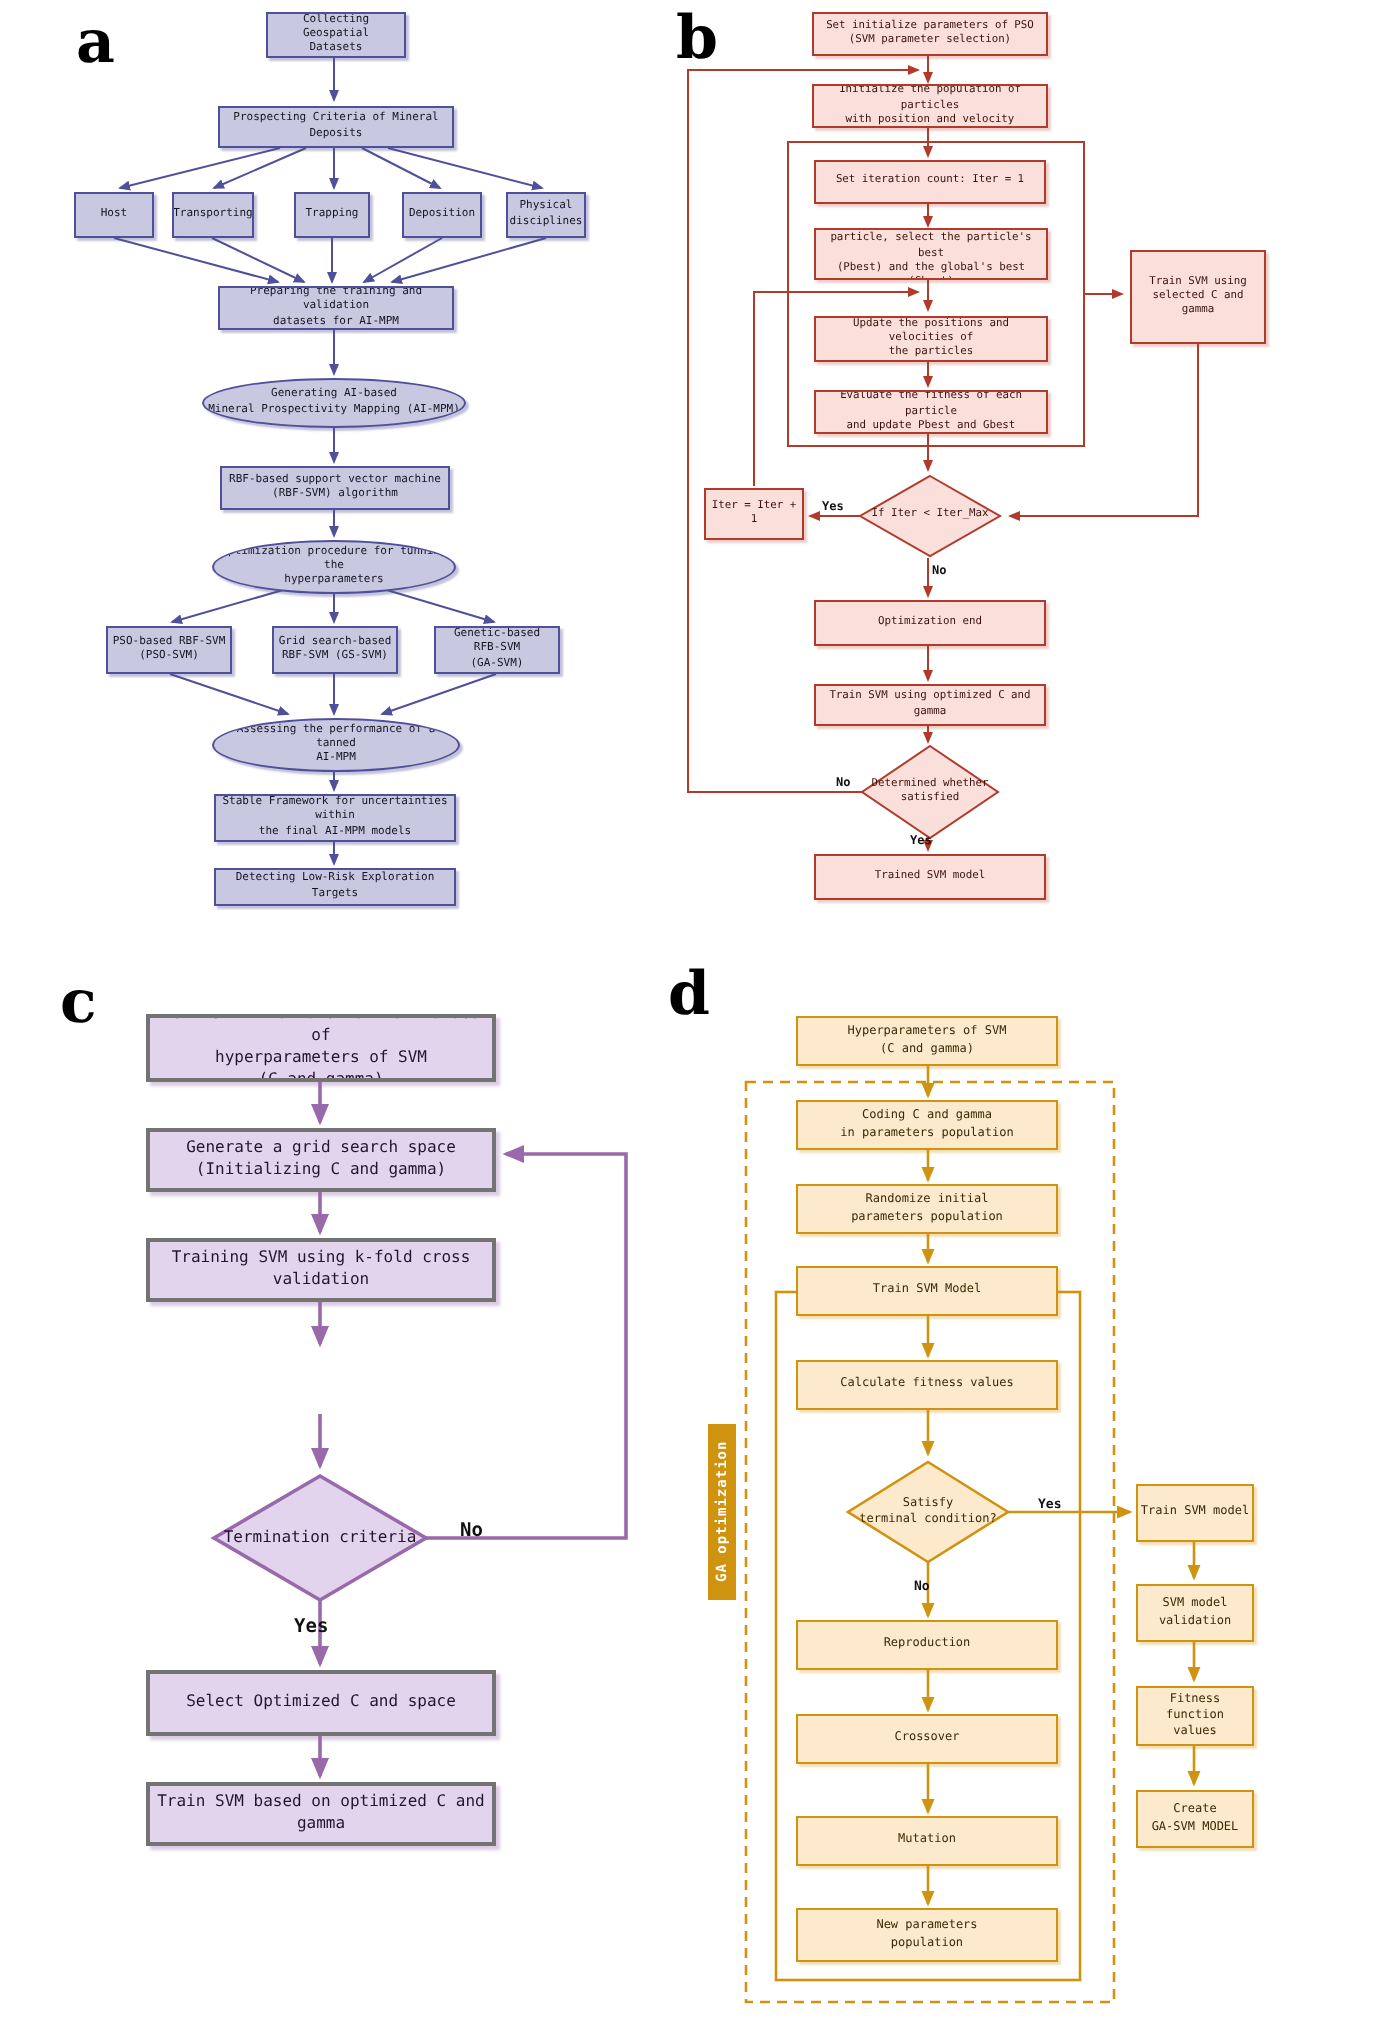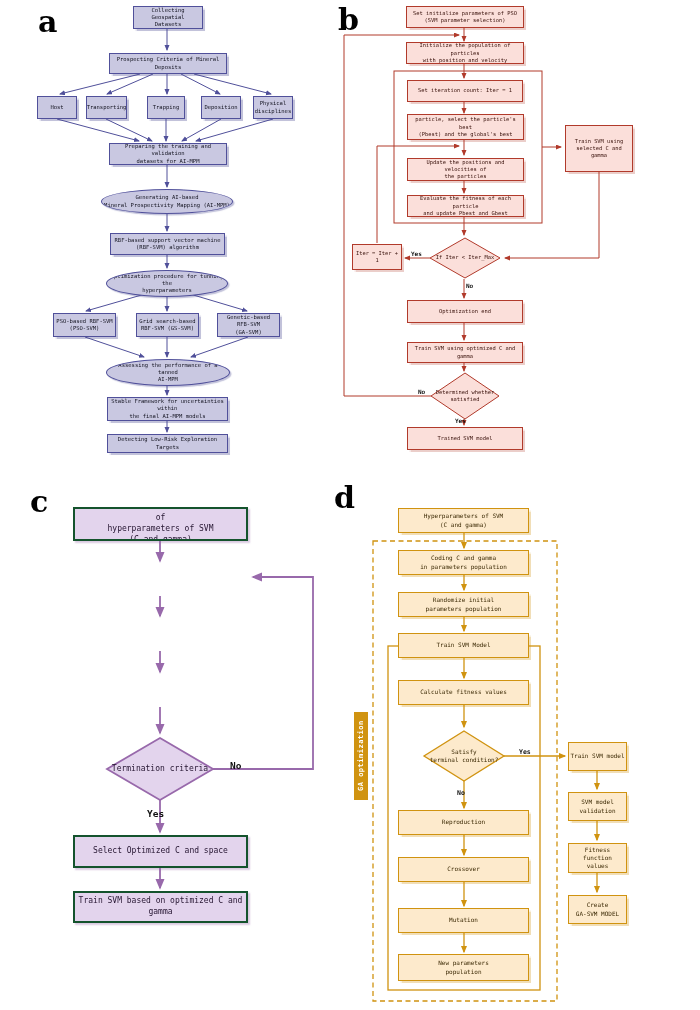--- a/index.html
+++ b/index.html
@@ -6,21 +6,21 @@
   #canvas{position:relative;width:700px;height:1010px;background:#ffffff;overflow:hidden;
           font-family:"DejaVu Sans Mono", monospace;}
   svg.layer{position:absolute;left:0;top:0;z-index:1;}
   .box{position:absolute;z-index:2;display:flex;align-items:center;justify-content:center;
        text-align:center;white-space:pre-line;box-sizing:border-box;overflow:hidden;
        color:#151522;padding:1px;}
   .a{background:#c9c8e1;border:1px solid #50509a;font-size:5.5px;line-height:1.3;
      box-shadow:1.5px 1.5px 1px rgba(80,80,150,0.35);}
   .b{background:#fbdfda;border:1px solid #b13a2b;font-size:5.4px;line-height:1.3;color:#3a120c;
      box-shadow:1.5px 1.5px 1px rgba(177,58,43,0.25);}
-  .c{background:#e3d4ed;border:2px solid #14532d;font-size:8px;line-height:1.35;color:#241430;
+  .c{background:#e3d4ed;border:2px solid #737373;font-size:8px;line-height:1.35;color:#241430;
      box-shadow:2px 2px 1.5px rgba(152,105,171,0.35);}
   .d{background:#fdeacc;border:1.5px solid #d09310;font-size:6px;line-height:1.35;color:#3c2a05;
      box-shadow:1.5px 1.5px 1px rgba(208,147,16,0.3);}
   .ellipse{border-radius:50%;}
   .diamond-text{position:absolute;z-index:3;display:flex;align-items:center;justify-content:center;
        text-align:center;white-space:pre-line;background:transparent !important;border:none !important;
        box-shadow:none !important;}
   .elabel{position:absolute;z-index:3;font-weight:bold;color:#111;}
   .elabel.sb{font-size:6px;}
   .elabel.sc{font-size:9.5px;}
@@ -188,20 +188,24 @@
 satisfied</div>
   <div class="box b" style="left:407px;top:427px;width:116px;height:23px">Trained SVM model</div>
   <div class="elabel sb" style="left:411px;top:250px">Yes</div>
   <div class="elabel sb" style="left:466px;top:282px">No</div>
   <div class="elabel sb" style="left:418px;top:388px">No</div>
   <div class="elabel sb" style="left:455px;top:417px">Yes</div>
 
   <div class="box c" style="left:73px;top:507px;width:175px;height:34px">Define minimum and maximum values of
 hyperparameters of SVM
 (C and gamma)</div>
+  <div class="box c" style="left:73px;top:564px;width:175px;height:32px">Generate a grid search space
+(Initializing C and gamma)</div>
+  <div class="box c" style="left:73px;top:619px;width:175px;height:32px">Training SVM using k-fold cross
+validation</div>
   <div class="box c diamond-text" style="left:110px;top:761px;width:100px;height:16px">Termination criteria</div>
   <div class="box c" style="left:73px;top:835px;width:175px;height:33px">Select Optimized C and space</div>
   <div class="box c" style="left:73px;top:891px;width:175px;height:32px">Train SVM based on optimized C and
 gamma</div>
   <div class="elabel sc" style="left:230px;top:760px">No</div>
   <div class="elabel sc" style="left:147px;top:808px">Yes</div>
 
   <div class="box d" style="left:398px;top:508px;width:131px;height:25px">Hyperparameters of SVM
 (C and gamma)</div>
   <div class="box d" style="left:398px;top:550px;width:131px;height:25px">Coding C and gamma

